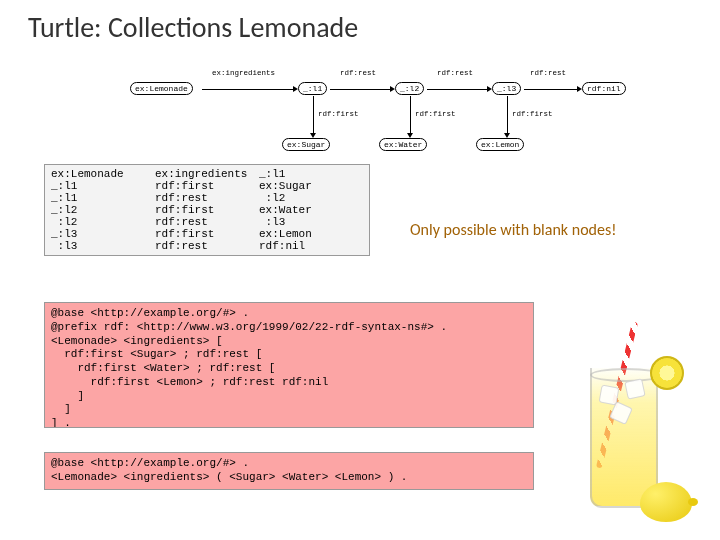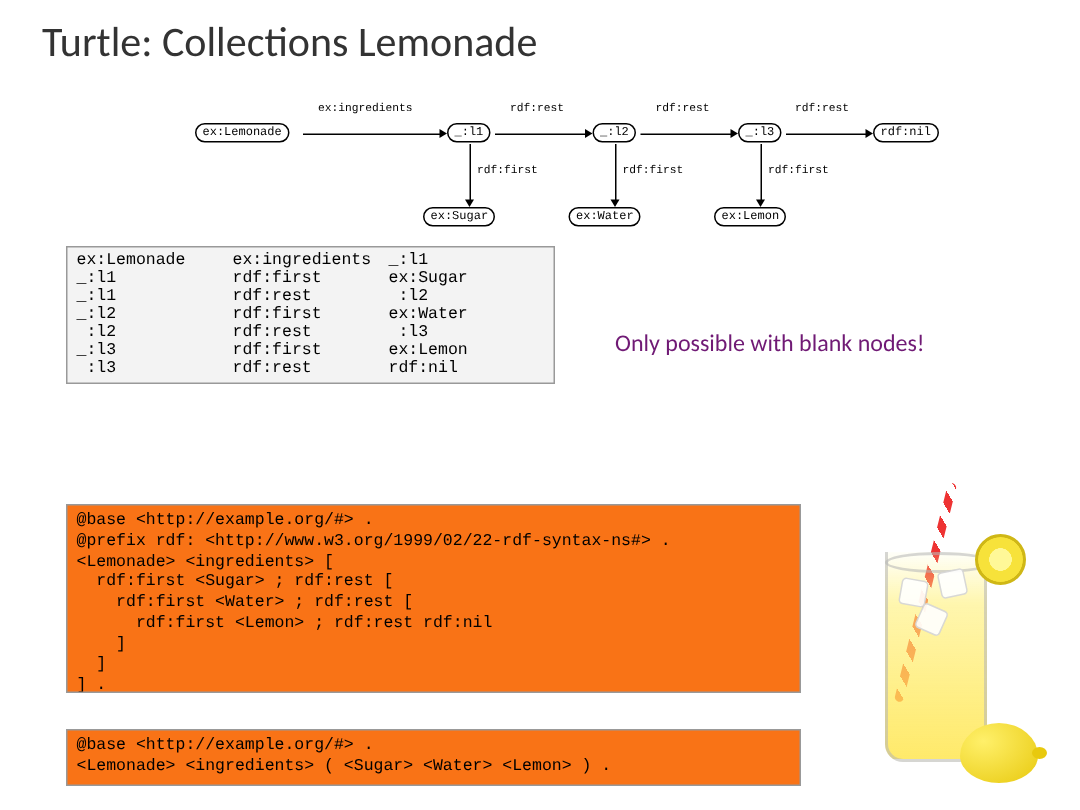--- a/index.html
+++ b/index.html
@@ -81,38 +81,37 @@
     font-size: 11px;
     display: flex;
     padding: 3px 6px;
   }
   .tcol { flex: 1; white-space: pre; }
 
   .note {
     position: absolute;
     left: 410px;
     top: 220px;
-    color: #701a75;
+    color: #a16207;
     font-size: 16px;
   }
 
   
   .codebox {
     position: absolute;
     left: 44px;
     width: 490px;
     border: 1px solid #999;
-    background: #f97316;
+    background: #fca5a5;
     font-family: "Courier New", monospace;
     font-size: 11px;
     white-space: pre;
     padding: 4px 6px;
     line-height: 1.25;
     overflow: hidden;
-    margin-top: 34px;
   }
   .code1 { top: 302px; height: 126px; }
   .code2 { top: 452px; height: 38px; }
 
   
   .lemonade {
     position: absolute;
     right: 30px;
     bottom: 22px;
     width: 120px;

